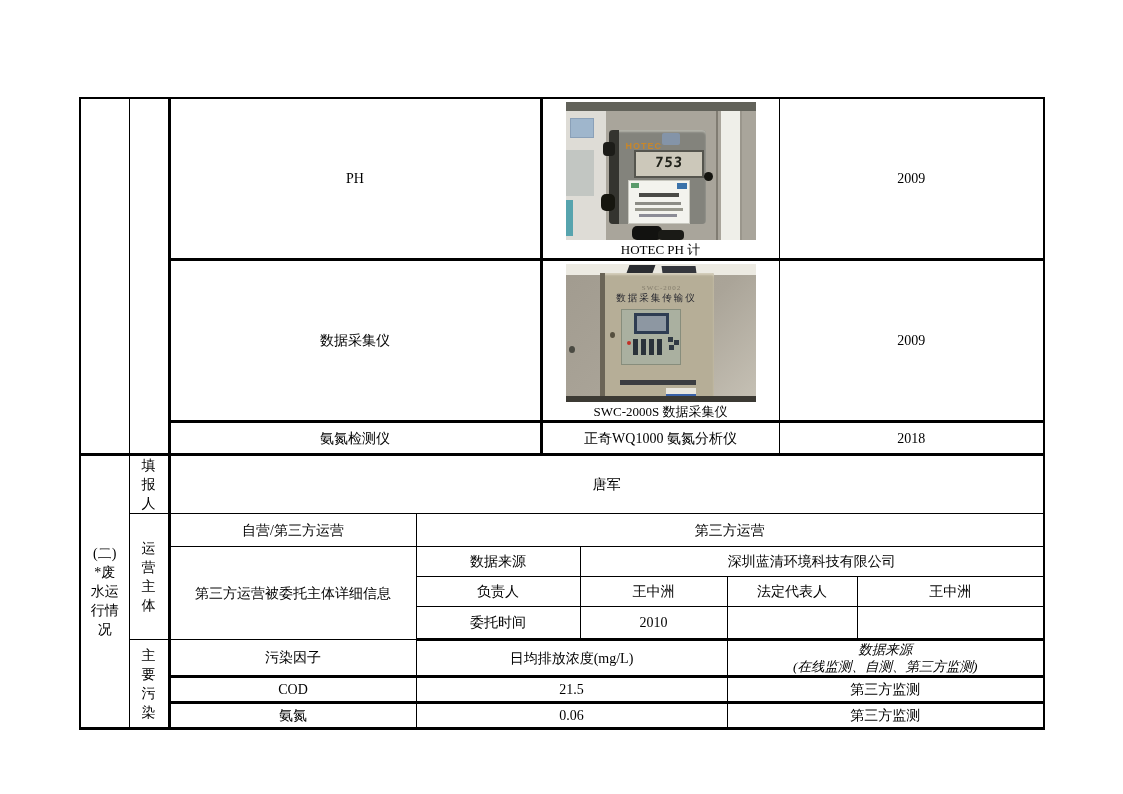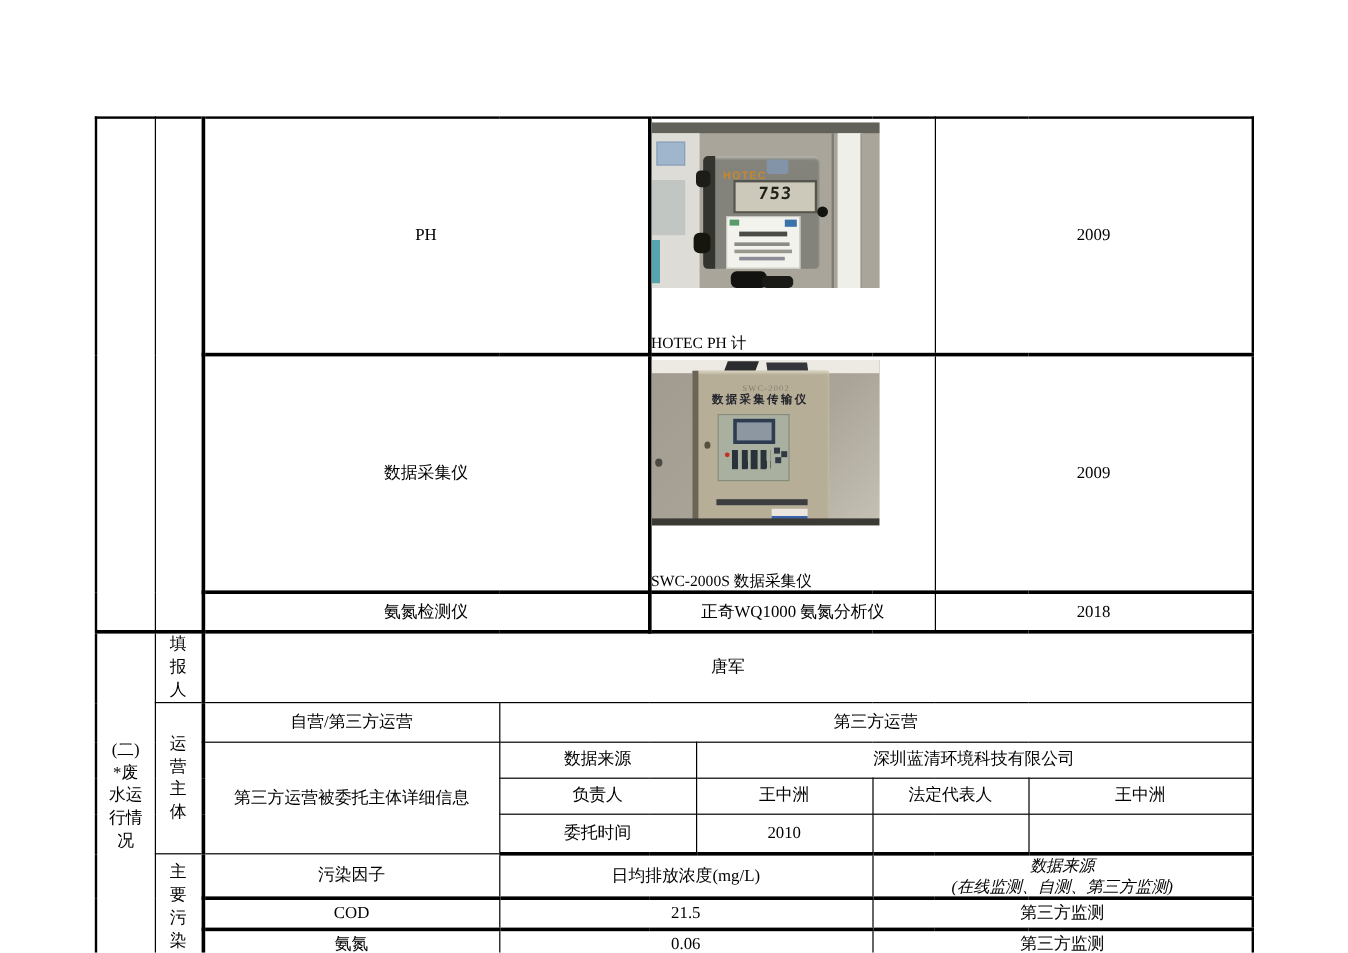--- a/index.html
+++ b/index.html
@@ -19,21 +19,21 @@
     text-align:center;vertical-align:middle;
     font-size:14px;line-height:17px;
     padding:0 4px;overflow:hidden;
   }
   tr.hb > td{border-bottom-width:3px;}
   td.colA{border-right-width:1.5px;}
   td.colB{border-right-width:3px;}
   td.eqname{border-right-width:3px;}
   td.vlabel{white-space:pre-line;line-height:19px;padding:0 2px;}
   td.photocell{padding:0;vertical-align:top;}
-  .photo-wrap{display:flex;flex-direction:column;align-items:flex-start;height:100%;gap:36px;}
+  .photo-wrap{display:flex;flex-direction:column;align-items:center;height:100%;}
   .photo{position:relative;width:190px;height:138px;margin-top:3px;overflow:hidden;}
   .caption{font-size:13px;line-height:16px;margin-top:2px;}
   .twoline{white-space:pre-line;font-size:13.5px;line-height:17px;font-style:italic;}
 
   
   .p1{background:#a9a59b;}
   .p1 .topstrip{position:absolute;left:0;top:0;width:190px;height:9px;background:#62625a;}
   .p1 .leftarea{position:absolute;left:0;top:9px;width:40px;height:129px;background:#dedcd6;}
   .p1 .bluebox{position:absolute;left:4px;top:16px;width:22px;height:18px;background:#9fb6cc;border:1px solid #8aa0b8;}
   .p1 .graybox{position:absolute;left:0;top:48px;width:28px;height:46px;background:#c2c6c2;}
@@ -62,21 +62,21 @@
   
   .p2{background:linear-gradient(135deg,#a19b8f 0%,#aaa498 55%,#c6c1b5 100%);}
   .p2 .topstrip{position:absolute;left:0;top:0;width:190px;height:11px;background:#eceae2;}
   .p2 .mark1{position:absolute;left:62px;top:1px;width:26px;height:8px;background:#2a2c30;transform:skewX(-20deg);}
   .p2 .mark2{position:absolute;left:96px;top:2px;width:34px;height:7px;background:#34363c;transform:skewX(8deg);}
   .p2 .botstrip{position:absolute;left:0;top:132px;width:190px;height:6px;background:#3c3a34;}
   .p2 .screw{position:absolute;left:3px;top:82px;width:6px;height:7px;background:#4a4a42;border-radius:50%;}
   .p2 .cabinet{position:absolute;left:34px;top:9px;width:114px;height:126px;background:#b6ae97;border-radius:2px;box-shadow:inset 0 2px 2px #d5cfbc;}
   .p2 .cabshadow{position:absolute;left:34px;top:9px;width:5px;height:126px;background:#6b6557;}
   .p2 .model{position:absolute;left:34px;top:16px;width:124px;text-align:center;font-size:7px;color:#837c6c;letter-spacing:1px;filter:blur(.4px);}
-  .p2 .title{position:absolute;left:34px;top:26px;width:114px;text-align:center;font-weight:bold;font-size:9.5px;letter-spacing:2px;color:#23242c;filter:blur(.3px);}
+  .p2 .title{position:absolute;left:34px;top:26px;width:114px;text-align:center;font-weight:normal;font-size:9.5px;letter-spacing:2px;color:#23242c;filter:blur(.3px);}
   .p2 .panel{position:absolute;left:55px;top:45px;width:58px;height:54px;background:#aab0a0;border:1px solid #878d7c;}
   .p2 .lcd2{position:absolute;left:12px;top:3px;width:35px;height:21px;background:#2e3c52;}
   .p2 .screen{position:absolute;left:3px;top:3px;width:29px;height:15px;background:#8d97a2;}
   .p2 .led{position:absolute;left:5px;top:31px;width:4px;height:4px;background:#c23026;border-radius:50%;}
   .p2 .keys{position:absolute;left:11px;top:29px;width:32px;height:16px;
        background:
          repeating-linear-gradient(to right,#2a323a 0 5px,transparent 5px 8px);
        background-size:100% 6px;background-repeat:repeat-y;background-position:0 0; }
   .p2 .keys::after{content:"";position:absolute;left:0;top:9px;width:32px;height:6px;
        background:repeating-linear-gradient(to right,#2a323a 0 5px,transparent 5px 8px);}

